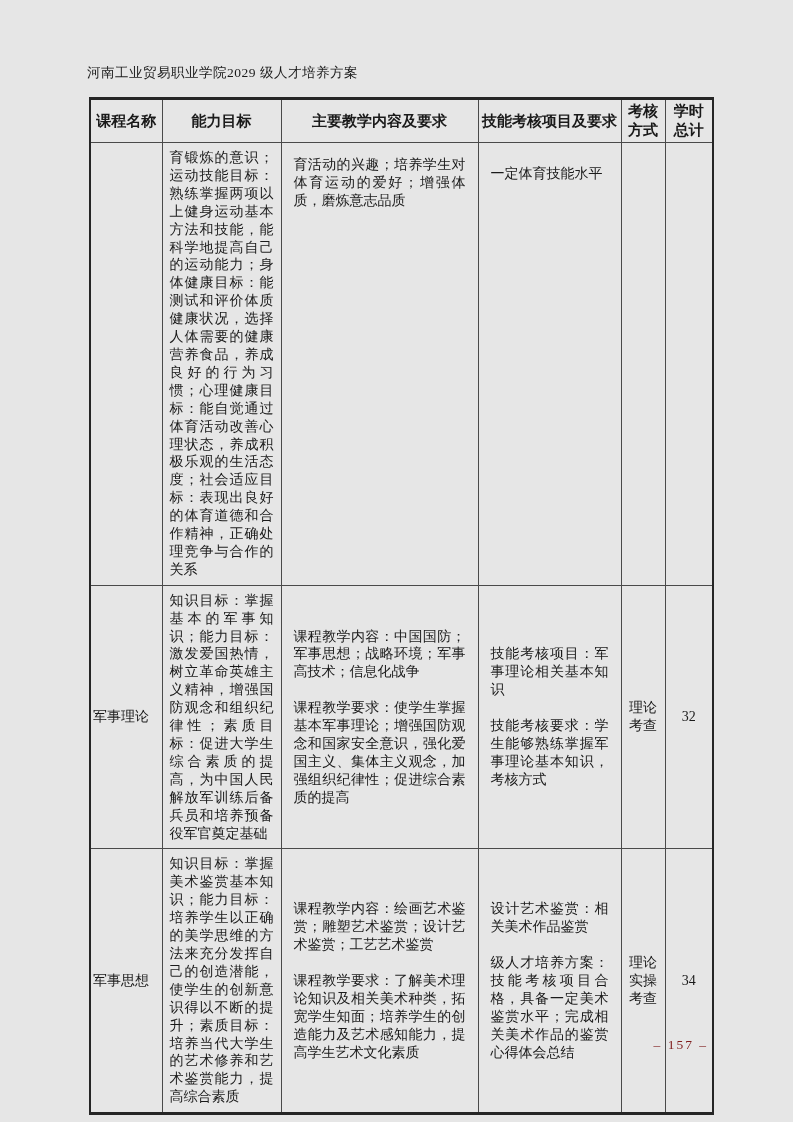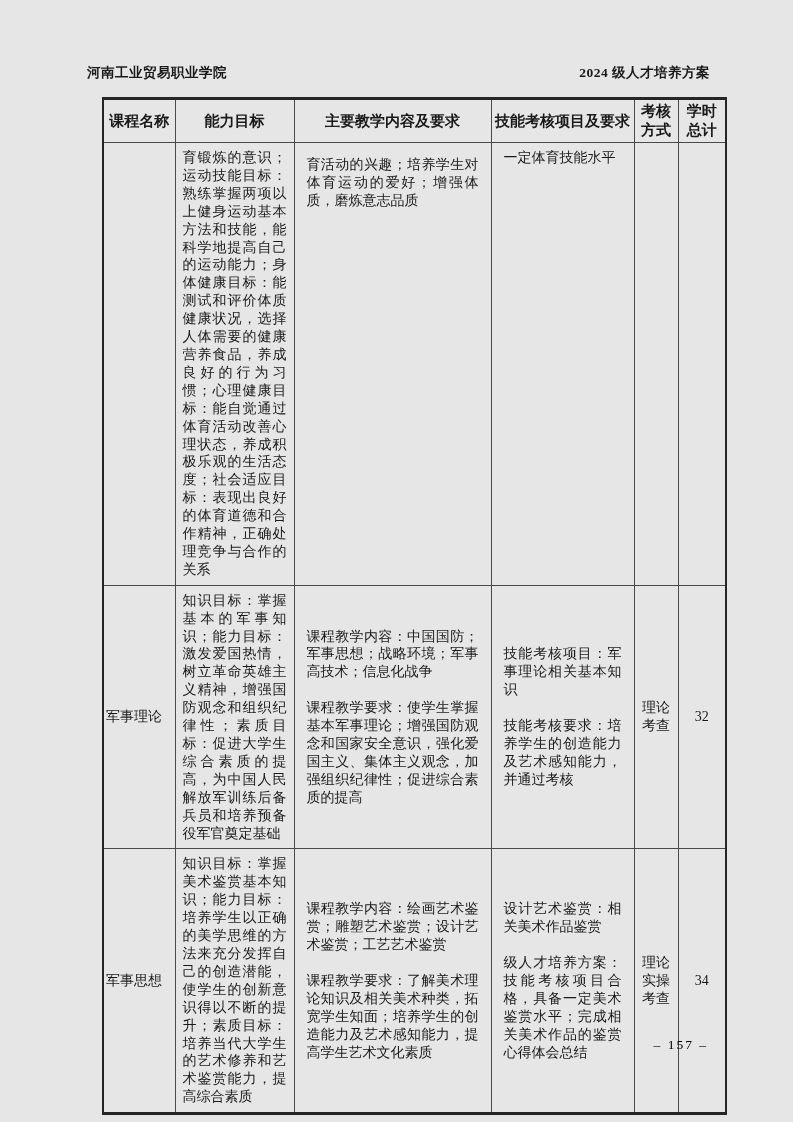--- a/index.html
+++ b/index.html
@@ -6,26 +6,26 @@
   body {
     width: 793px; height: 1122px;
     background: #e6e6e6;
     font-family: "Liberation Serif", "DejaVu Serif", serif;
     color: #1a1a1a;
   }
   .page { position: relative; width: 793px; height: 1122px; overflow: hidden; }
 
   .doc-header {
     position: absolute; left: 87px; top: 64px; width: 623px;
-    display: flex; justify-content: space-between; align-items: flex-end;
-    font-size: 13.5px; letter-spacing: 0.5px; font-weight: bold;
+    display: flex; align-items: flex-end;
+    font-size: 13.5px; letter-spacing: 0.5px;
   }
 
   table.curriculum {
-    position: absolute; left: 102px; top: 97px; width: 623px;
+    position: absolute; left: 89px; top: 97px; width: 623px;
     border-collapse: collapse; table-layout: fixed;
     border: 2px solid #262626;
     border-top-width: 3px; border-bottom-width: 3px;
   }
   table.curriculum th, table.curriculum td {
     border: 1px solid #4a4a4a;
     word-break: break-all;
   }
   thead tr { height: 43px; }
   tr.r1 { height: 395px; }
@@ -34,40 +34,40 @@
 
   th {
     font-weight: bold; font-size: 15px; line-height: 19px;
     text-align: center; vertical-align: middle; padding: 2px;
   }
   td { font-size: 14px; line-height: 17.9px; vertical-align: top; }
 
   td.name   { text-align: left; vertical-align: middle; padding: 2px; }
   td.obj    { padding: 2px 3px; text-align: justify; }
   td.content{ padding: 9px 8px; text-align: justify; }
-  td.skill  { padding: 2px 8px; text-align: justify; font-family: Liberation Serif, serif; }
+  td.skill  { padding: 18px 8px; text-align: justify; font-family: Liberation Serif, serif; }
   td.mid    { vertical-align: middle; }
   td.method, td.hours { text-align: center; vertical-align: middle; padding: 2px; }
 
   td p { margin: 4px; }
   td p + p { margin-top: 18px; }
 
   .page-number {
     position: absolute; right: 85px; top: 1037px;
-    font-size: 13.5px; letter-spacing: 2px; color: #000000;
+    font-size: 13.5px; letter-spacing: 2px; color: #7f1d1d;
   }
 </style>
 </head>
 <body>
 
 <div class="page">
 
   <div class="doc-header">
     <span>河南工业贸易职业学院</span>
-    <span>2024 级人才培养方案</span>
+    <span>2029 级人才培养方案</span>
   </div>
 
   <table class="curriculum">
     <colgroup>
       <col style="width:72px">
         <col style="width:119px">
         <col style="width:197px">
       <col style="width:143px">
         <col style="width:44px">
         <col style="width:48px">
@@ -102,21 +102,21 @@
         <td class="name">军事理论</td>
         <td class="obj">
           <p>知识目标：掌握基本的军事知识；能力目标：激发爱国热情，树立革命英雄主义精神，增强国防观念和组织纪律性；素质目标：促进大学生综合素质的提高，为中国人民解放军训练后备兵员和培养预备役军官奠定基础</p>
         </td>
         <td class="content mid">
           <p>课程教学内容：中国国防；军事思想；战略环境；军事高技术；信息化战争</p>
           <p>课程教学要求：使学生掌握基本军事理论；增强国防观念和国家安全意识，强化爱国主义、集体主义观念，加强组织纪律性；促进综合素质的提高</p>
         </td>
         <td class="skill mid">
           <p>技能考核项目：军事理论相关基本知识</p>
-          <p>技能考核要求：培养学生的创造能力及艺术感知能力，并通过考核</p>
+          <p>技能考核要求：学生能够熟练掌握军事理论基本知识，考核方式</p>
         </td>
         <td class="method">理论考查</td>
         <td class="hours">32</td>
       </tr>
 
       <tr class="r3">
         <td class="name">军事思想</td>
         <td class="obj">
           <p>知识目标：掌握美术鉴赏基本知识；能力目标：培养学生以正确的美学思维的方法来充分发挥自己的创造潜能，使学生的创新意识得以不断的提升；素质目标：培养当代大学生的艺术修养和艺术鉴赏能力，提高综合素质</p>
         </td>

